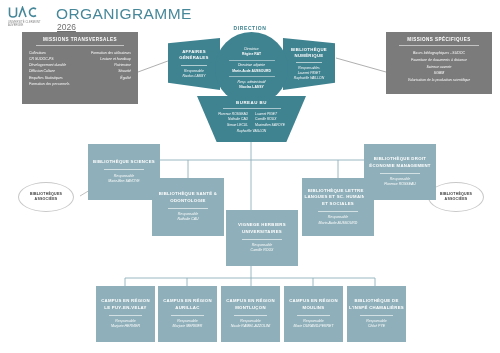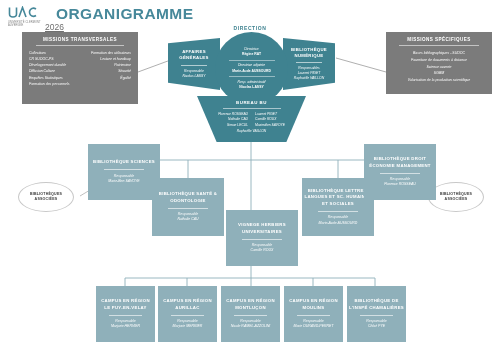--- a/index.html
+++ b/index.html
@@ -9,22 +9,22 @@
     font-family: "Liberation Sans", sans-serif;
     overflow: hidden;
   }
   #root { position: relative; width: 500px; height: 353px; background:#fff; }
 
   
   .logo-wrap { position:absolute; left:8px; top:6px; width:44px; height:26px; }
   .logo-mark { width:30px; height:13px; display:block; }
   .logo-sub { font-size:2.6px; color:#7b7b7b; letter-spacing:.1px; line-height:1.45; margin-top:1.5px; }
   .title { position:absolute; left:56px; top:5px; font-size:15.5px; letter-spacing:.4px;
-           color:#46889a; font-weight:700; }
-  .subtitle { position:absolute; left:45px; top:22px; font-size:8.5px; color:#6f6f6f;text-decoration:underline; }
+           color:#46889a; font-weight:400; }
+  .subtitle { position:absolute; left:57px; top:22px; font-size:8.5px; color:#6f6f6f;text-decoration:underline; }
 
   
   .gbox { position:absolute; background:#7b7b7b; color:#ffffff; }
   .gbox-title { text-align:center; font-size:4.6px; font-weight:bold; letter-spacing:.45px; }
   .rule { height:1px; background:rgba(255,255,255,.55); margin:3px auto 0; }
 
   .miss-cols { display:flex; justify-content:space-between; padding:0 4px; margin-top:4px; }
   .miss-col { font-size:3.5px; font-style:italic; line-height:1.75; }
   .miss-col.left { text-align:left; }
   .miss-col.right { text-align:right; }

